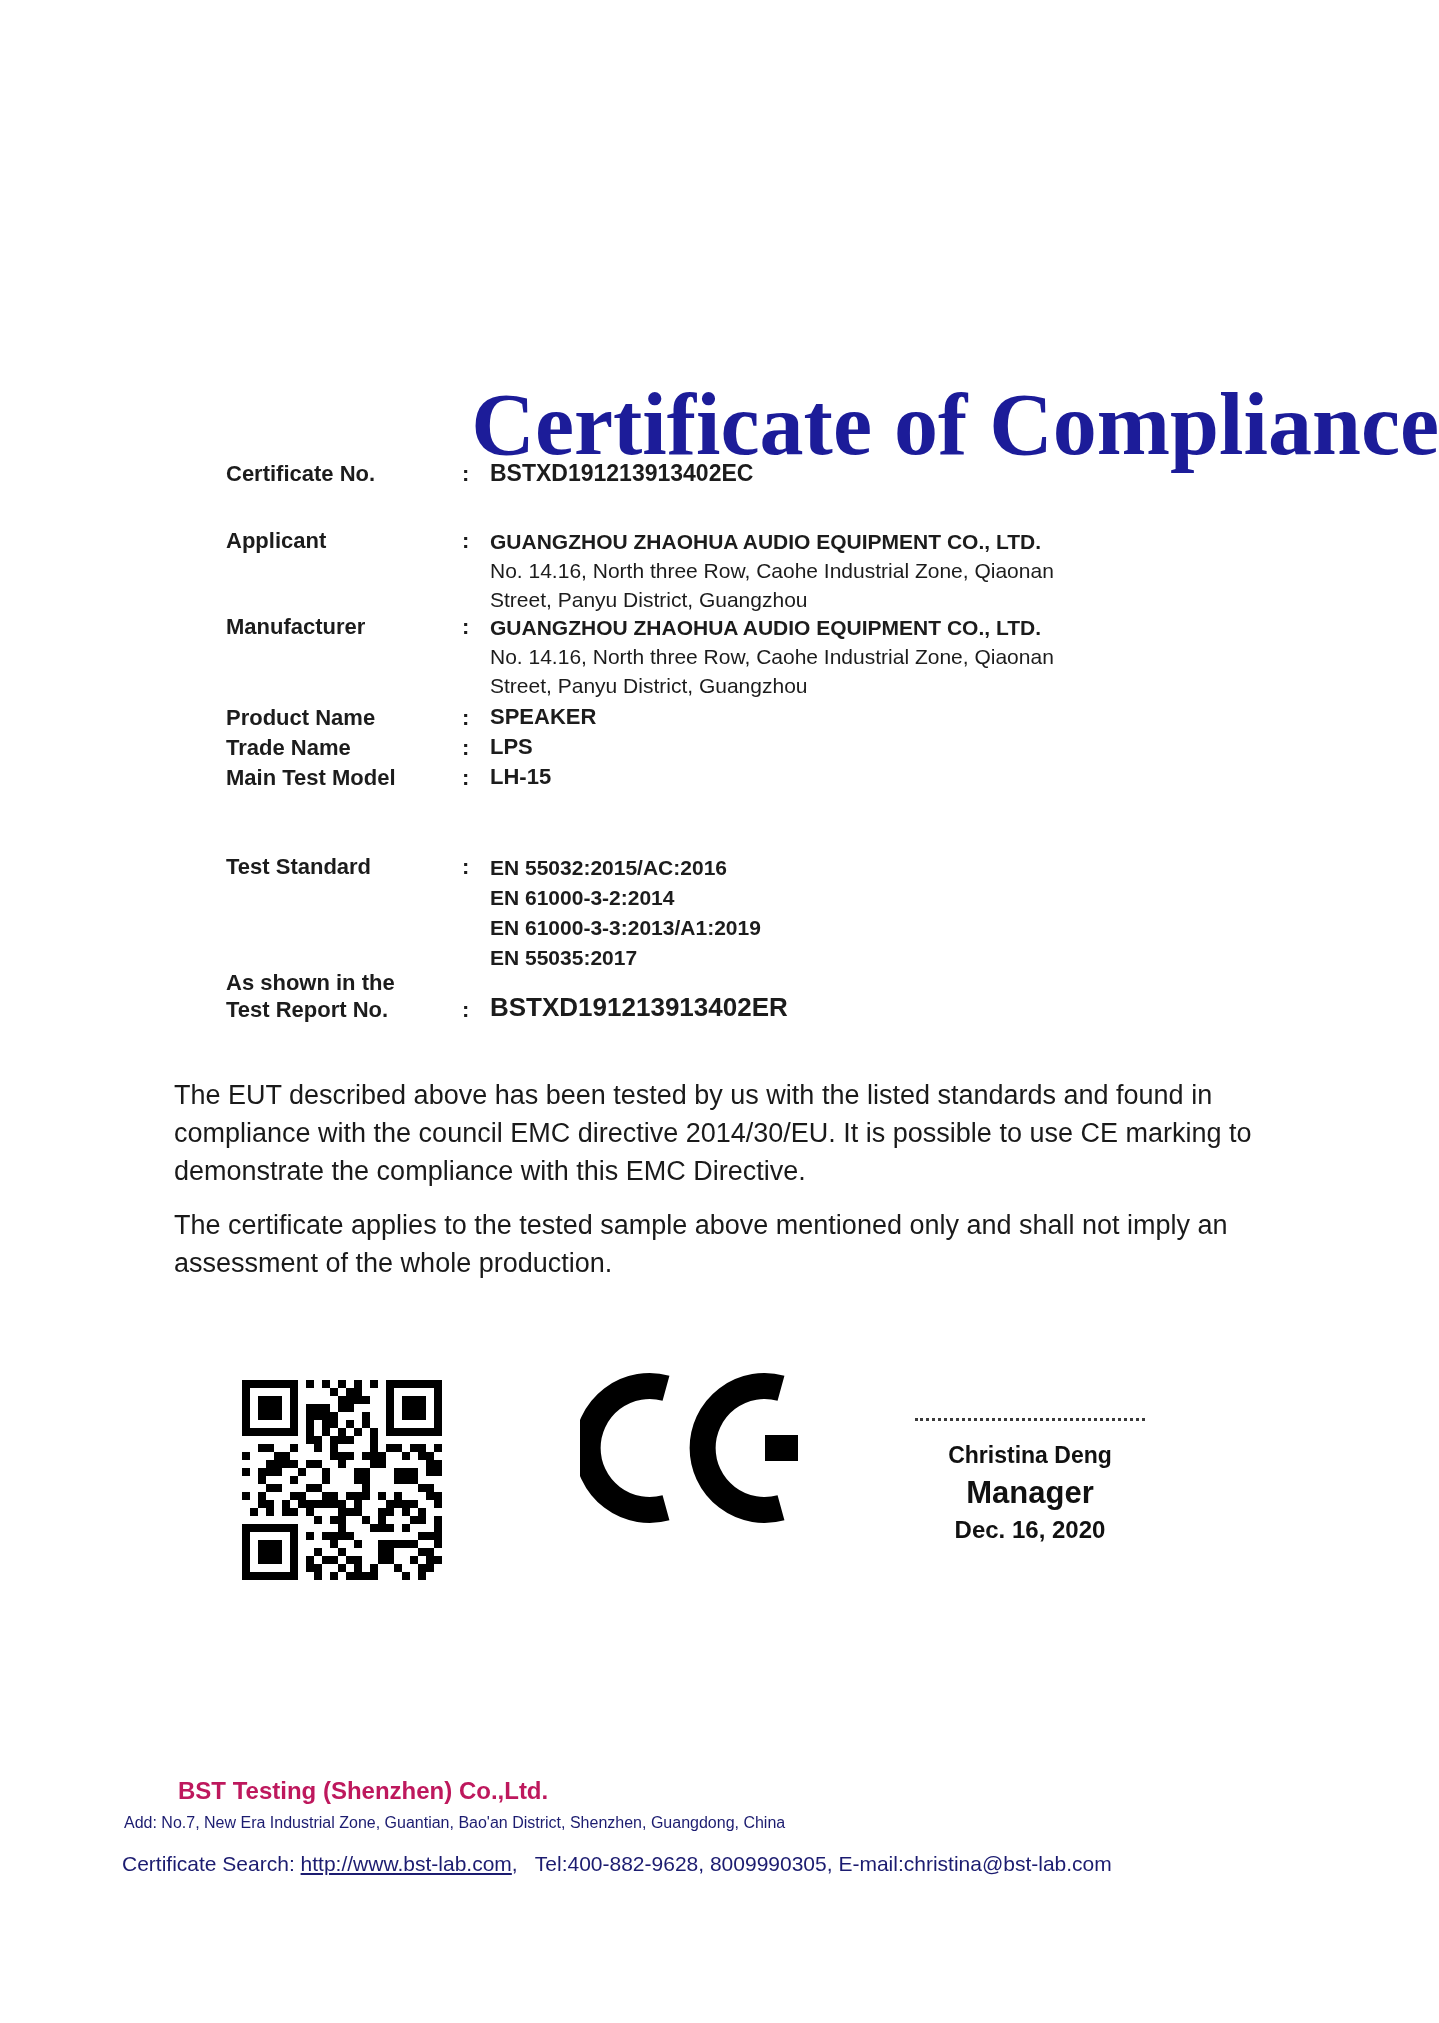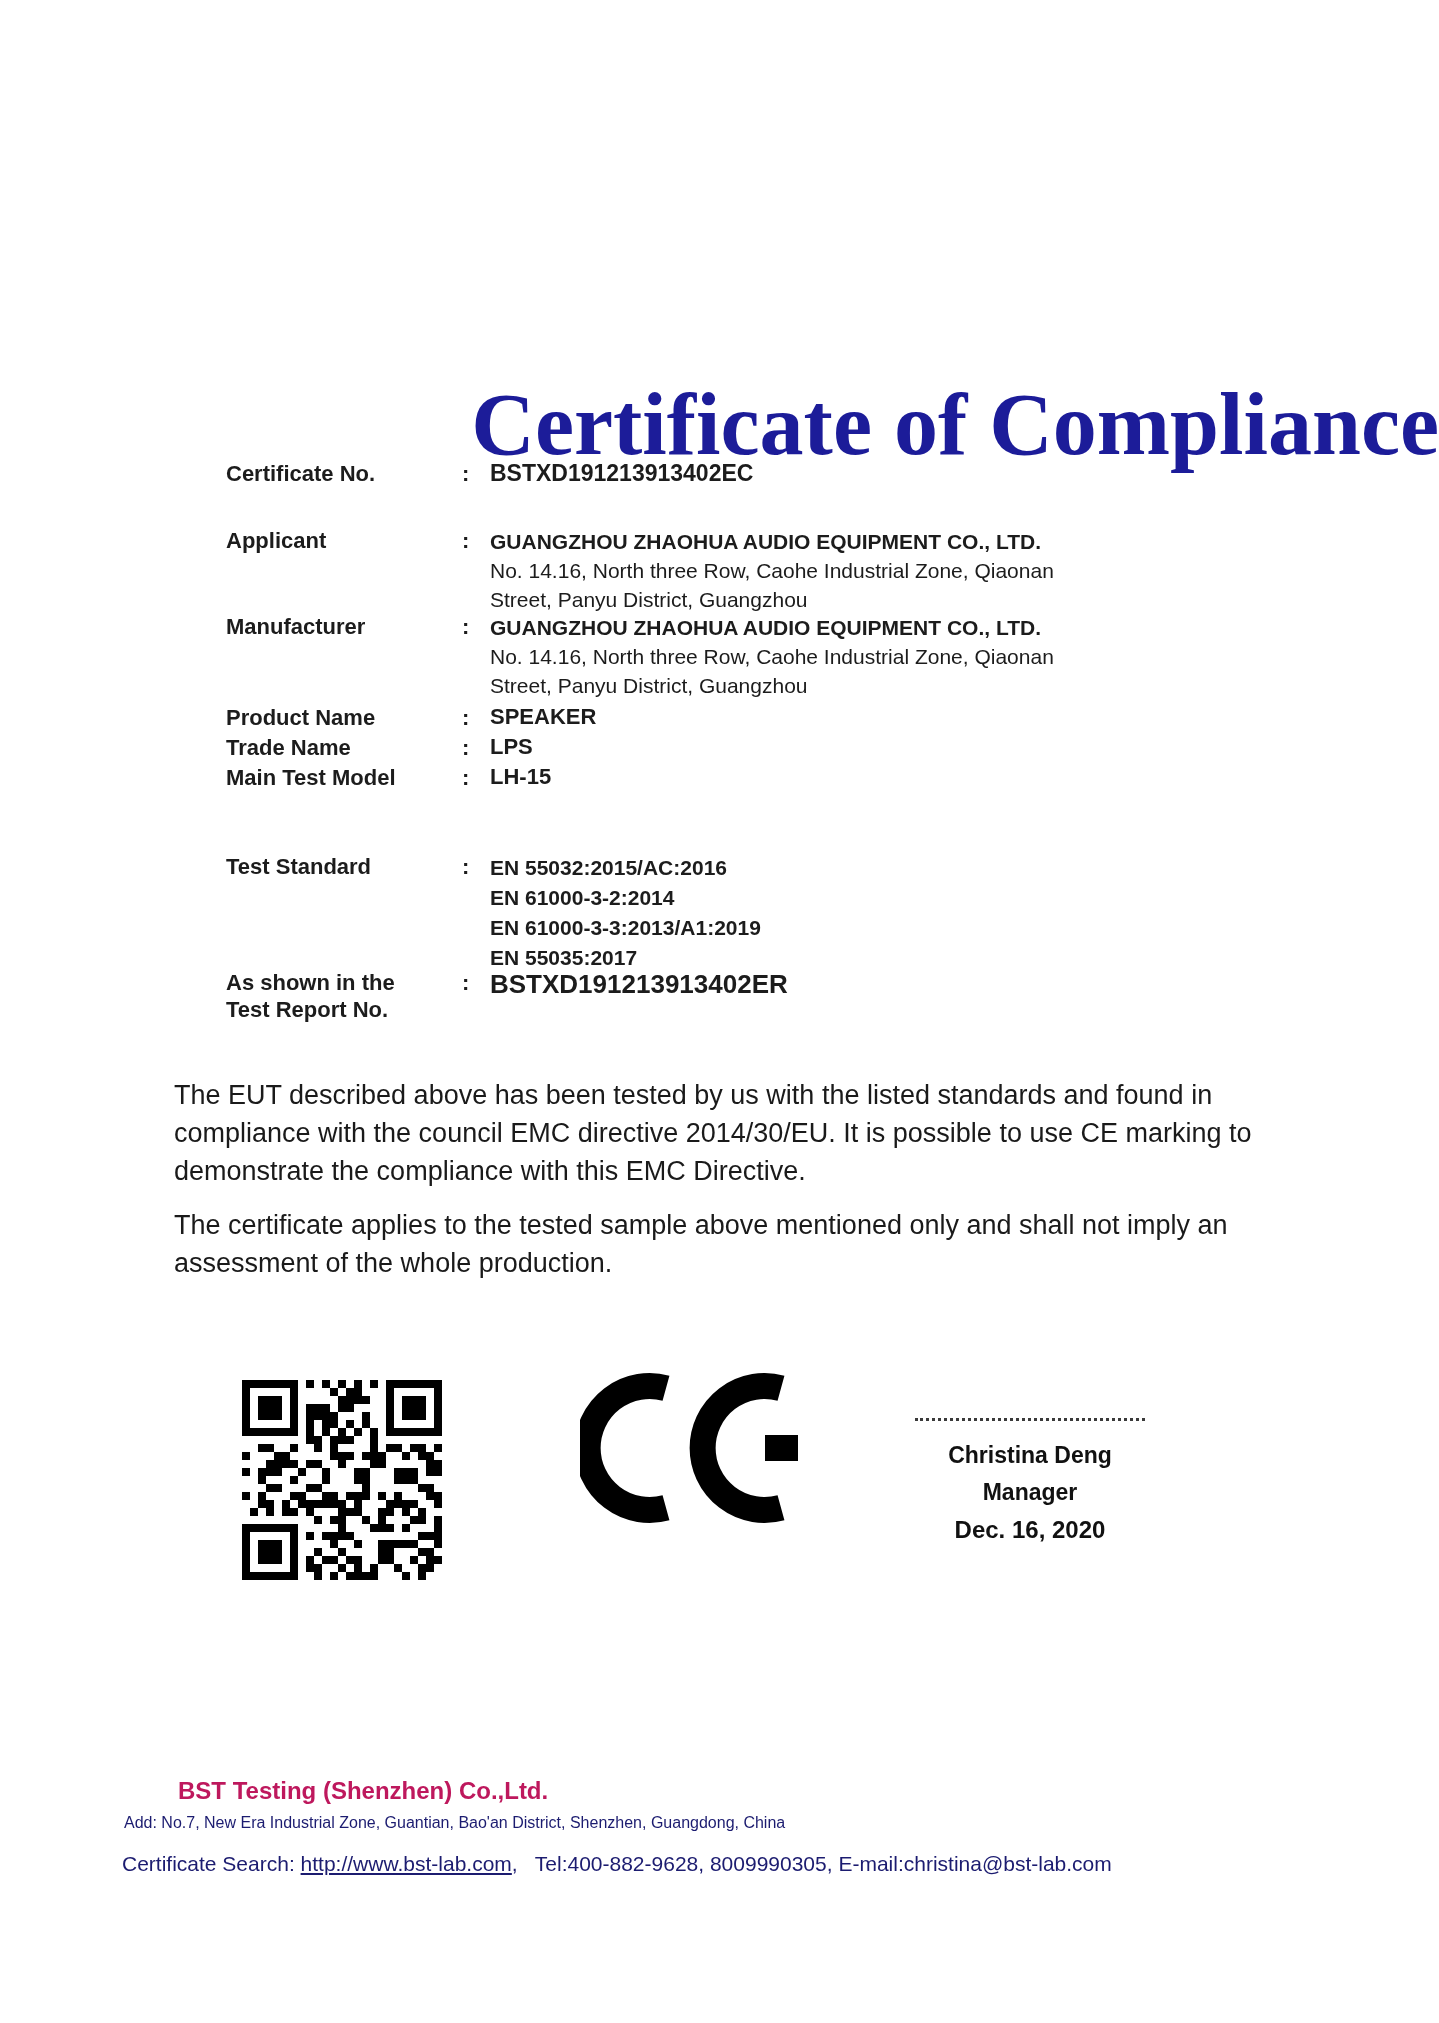--- a/index.html
+++ b/index.html
@@ -12,33 +12,33 @@
     font-family:"Liberation Serif", serif; font-weight:bold; font-size:88px;
     color:#1c1c99; letter-spacing:0px; line-height:1;
   }
   .row { position:absolute; left:226px; display:flex; align-items:flex-start; }
   .lbl { width:236px; font-weight:bold; font-size:22px; line-height:27px; }
   .col { width:28px; font-weight:bold; font-size:22px; line-height:27px; }
   .val { font-size:21px; line-height:29px; }
   .val .company { font-weight:bold; font-size:21px; }
   .val-single { font-weight:bold; font-size:22px; }
   .std-line { font-weight:bold; font-size:21px; line-height:30px; }
-  .report-row { align-items:flex-start; }
+  .report-row { align-items:flex-end; }
   .report-val { font-weight:bold; font-size:26px; }
   .body-text {
     position:absolute; left:158px; top:1060px; width:1150px;
     font-size:27px; line-height:38px; color:#1a1a1a;
   }
   .body-text p { margin:16px; }
   .qr-box { position:absolute; left:242px; top:1380px; width:200px; height:200px; }
   .ce-box { position:absolute; left:580px; top:1372px; width:240px; height:152px; }
   .sig-block { position:absolute; left:905px; top:1408px; width:250px; text-align:center; }
   .sig-dots { height:0; border-top:3px dotted #3a3a3a; margin:10px 10px 16px 10px; }
   .sig-name { font-weight:bold; font-size:23px; line-height:37px; color:#111; }
-  .sig-role { font-weight:bold; font-size:23px; line-height:37px; color:#111; }
+  .sig-role { font-weight:bold; font-size:31px; line-height:37px; color:#111; }
   .sig-date { font-weight:bold; font-size:24px; line-height:37px; color:#111; }
   .footer-company {
     position:absolute; left:170px; top:1777px;
     font-weight:bold; font-size:24px; color:#be185d;margin-left:8px;
   }
   .footer-address {
     position:absolute; left:124px; top:1814px;
     font-size:16px; color:#1c1c70;
   }
   .footer-search {

